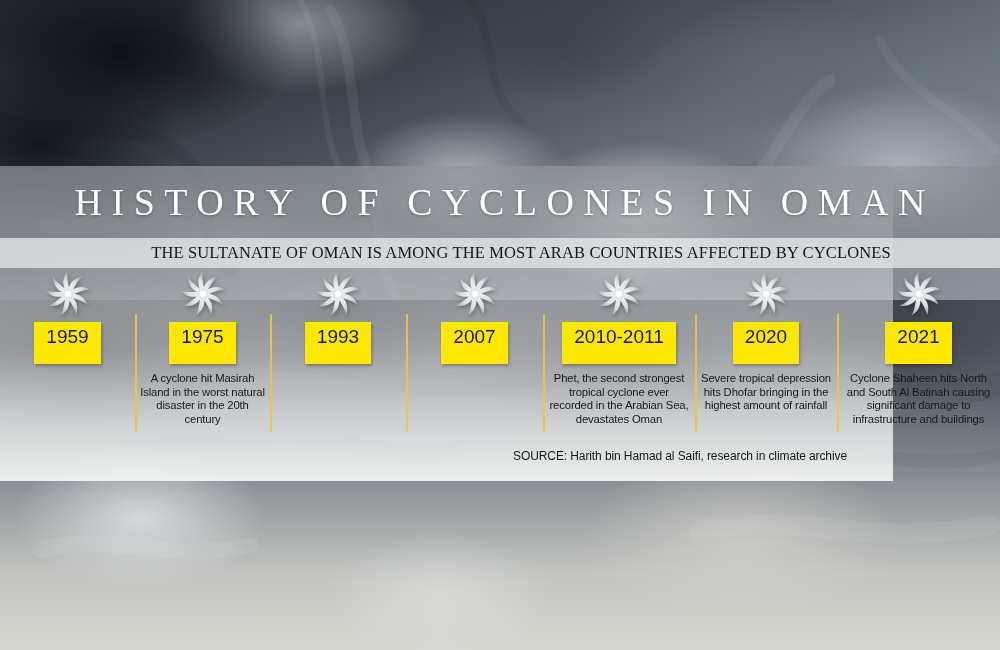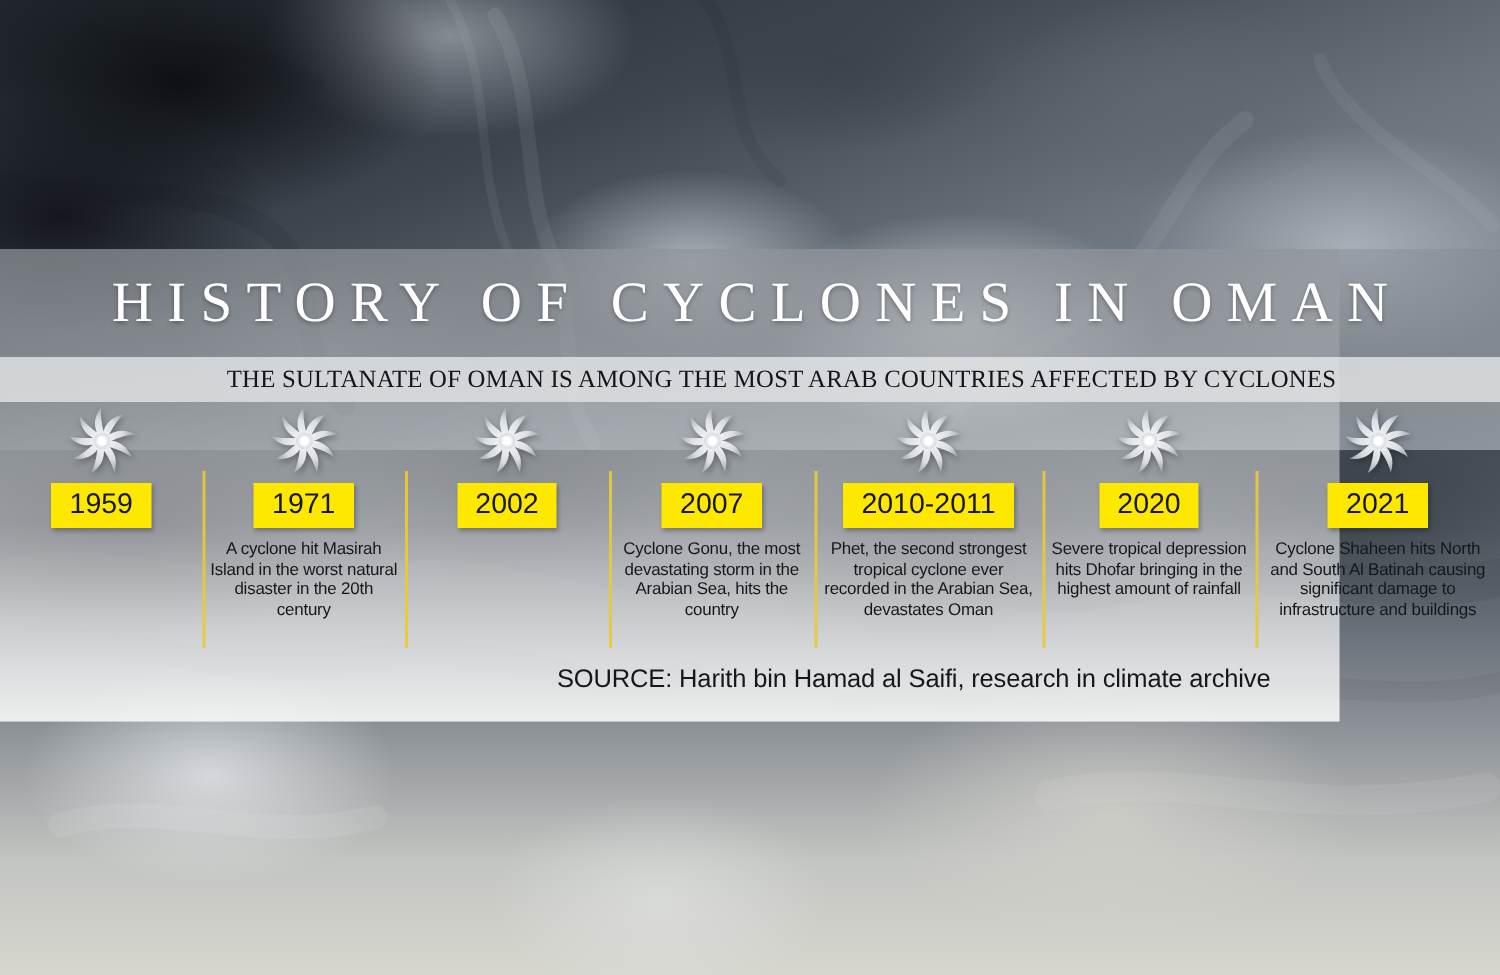--- a/index.html
+++ b/index.html
@@ -124,41 +124,41 @@
   .cyc-icon { width:44px; height:44px; margin-top:2px; display:block; filter:drop-shadow(1px 2px 2px rgba(0,0,0,.35)); }
 
   .year-badge {
     margin-top:6px;
     background:#FFE800;
     color:#15181b;
     font-family:"Liberation Sans", sans-serif;
     font-size:19px;
     font-weight:400;
     line-height:1;
-    padding:5px 12px 6px;
+    padding:5px 12px 18px;
     white-space:nowrap;
     box-shadow:1px 2px 3px rgba(0,0,0,.28);
   }
 
   .tl-desc {
     margin-top:8px;
     font-family:"Liberation Sans", sans-serif;
     font-size:11.3px;
     line-height:13.6px;
     color:#15181b;
     text-align:center;
     padding:0 4px;
     letter-spacing:-0.15px;
   }
 
   
   .source {
     position:absolute; right:46px; bottom:18px;
     font-family:"Liberation Sans", sans-serif;
-    font-size:17px;
+    font-size:12px;
     color:#15181b;
     letter-spacing:-0.1px;
     white-space:nowrap;
   }
 </style>
 </head>
 <body>
 
 <div id="stage">
 
@@ -256,21 +256,21 @@
               <path d="M50 50 C 50 28, 62 14, 82 10 C 70 22, 64 34, 58 47 Z" transform="rotate(120 50 50)" fill="url(#bladeGrad)" opacity="0.95"></path>
               <path d="M50 50 C 50 28, 62 14, 82 10 C 70 22, 64 34, 58 47 Z" transform="rotate(160 50 50)" fill="url(#bladeGrad)" opacity="0.95"></path>
               <path d="M50 50 C 50 28, 62 14, 82 10 C 70 22, 64 34, 58 47 Z" transform="rotate(200 50 50)" fill="url(#bladeGrad)" opacity="0.95"></path>
               <path d="M50 50 C 50 28, 62 14, 82 10 C 70 22, 64 34, 58 47 Z" transform="rotate(240 50 50)" fill="url(#bladeGrad)" opacity="0.95"></path>
               <path d="M50 50 C 50 28, 62 14, 82 10 C 70 22, 64 34, 58 47 Z" transform="rotate(280 50 50)" fill="url(#bladeGrad)" opacity="0.95"></path>
               <path d="M50 50 C 50 28, 62 14, 82 10 C 70 22, 64 34, 58 47 Z" transform="rotate(320 50 50)" fill="url(#bladeGrad)" opacity="0.95"></path>
               <circle cx="50" cy="50" r="13" fill="url(#coreGrad)"></circle>
               <circle cx="50" cy="50" r="6" fill="#ffffff"></circle>
             </svg>
           </span>
-          <div class="year-badge">1971</div>
+          <div class="year-badge">1975</div>
           <div class="tl-desc">A cyclone hit Masirah Island in the worst natural disaster in the 20th century</div>
         </div>
         <div class="tl-col" style="width: 136px;">
           <div class="tl-divider"></div>
           <span>
             <svg class="cyc-icon" viewBox="0 0 100 100">
               <defs>
                 <radialGradient id="coreGrad" cx="50%" cy="50%" r="50%">
                   <stop offset="0%" stop-color="#ffffff"></stop>
                   <stop offset="55%" stop-color="#f2f4f6"></stop>
@@ -288,21 +288,21 @@
               <path d="M50 50 C 50 28, 62 14, 82 10 C 70 22, 64 34, 58 47 Z" transform="rotate(120 50 50)" fill="url(#bladeGrad)" opacity="0.95"></path>
               <path d="M50 50 C 50 28, 62 14, 82 10 C 70 22, 64 34, 58 47 Z" transform="rotate(160 50 50)" fill="url(#bladeGrad)" opacity="0.95"></path>
               <path d="M50 50 C 50 28, 62 14, 82 10 C 70 22, 64 34, 58 47 Z" transform="rotate(200 50 50)" fill="url(#bladeGrad)" opacity="0.95"></path>
               <path d="M50 50 C 50 28, 62 14, 82 10 C 70 22, 64 34, 58 47 Z" transform="rotate(240 50 50)" fill="url(#bladeGrad)" opacity="0.95"></path>
               <path d="M50 50 C 50 28, 62 14, 82 10 C 70 22, 64 34, 58 47 Z" transform="rotate(280 50 50)" fill="url(#bladeGrad)" opacity="0.95"></path>
               <path d="M50 50 C 50 28, 62 14, 82 10 C 70 22, 64 34, 58 47 Z" transform="rotate(320 50 50)" fill="url(#bladeGrad)" opacity="0.95"></path>
               <circle cx="50" cy="50" r="13" fill="url(#coreGrad)"></circle>
               <circle cx="50" cy="50" r="6" fill="#ffffff"></circle>
             </svg>
           </span>
-          <div class="year-badge">2002</div>
+          <div class="year-badge">1993</div>
         </div>
         <div class="tl-col" style="width: 137px;">
           <div class="tl-divider"></div>
           <span>
             <svg class="cyc-icon" viewBox="0 0 100 100">
               <defs>
                 <radialGradient id="coreGrad" cx="50%" cy="50%" r="50%">
                   <stop offset="0%" stop-color="#ffffff"></stop>
                   <stop offset="55%" stop-color="#f2f4f6"></stop>
                   <stop offset="100%" stop-color="#b9bfc6" stop-opacity="0.25"></stop>
@@ -320,21 +320,20 @@
               <path d="M50 50 C 50 28, 62 14, 82 10 C 70 22, 64 34, 58 47 Z" transform="rotate(160 50 50)" fill="url(#bladeGrad)" opacity="0.95"></path>
               <path d="M50 50 C 50 28, 62 14, 82 10 C 70 22, 64 34, 58 47 Z" transform="rotate(200 50 50)" fill="url(#bladeGrad)" opacity="0.95"></path>
               <path d="M50 50 C 50 28, 62 14, 82 10 C 70 22, 64 34, 58 47 Z" transform="rotate(240 50 50)" fill="url(#bladeGrad)" opacity="0.95"></path>
               <path d="M50 50 C 50 28, 62 14, 82 10 C 70 22, 64 34, 58 47 Z" transform="rotate(280 50 50)" fill="url(#bladeGrad)" opacity="0.95"></path>
               <path d="M50 50 C 50 28, 62 14, 82 10 C 70 22, 64 34, 58 47 Z" transform="rotate(320 50 50)" fill="url(#bladeGrad)" opacity="0.95"></path>
               <circle cx="50" cy="50" r="13" fill="url(#coreGrad)"></circle>
               <circle cx="50" cy="50" r="6" fill="#ffffff"></circle>
             </svg>
           </span>
           <div class="year-badge">2007</div>
-          <div class="tl-desc">Cyclone Gonu, the most devastating storm in the Arabian Sea, hits the country</div>
         </div>
         <div class="tl-col" style="width: 152px;">
           <div class="tl-divider"></div>
           <span>
             <svg class="cyc-icon" viewBox="0 0 100 100">
               <defs>
                 <radialGradient id="coreGrad" cx="50%" cy="50%" r="50%">
                   <stop offset="0%" stop-color="#ffffff"></stop>
                   <stop offset="55%" stop-color="#f2f4f6"></stop>
                   <stop offset="100%" stop-color="#b9bfc6" stop-opacity="0.25"></stop>

